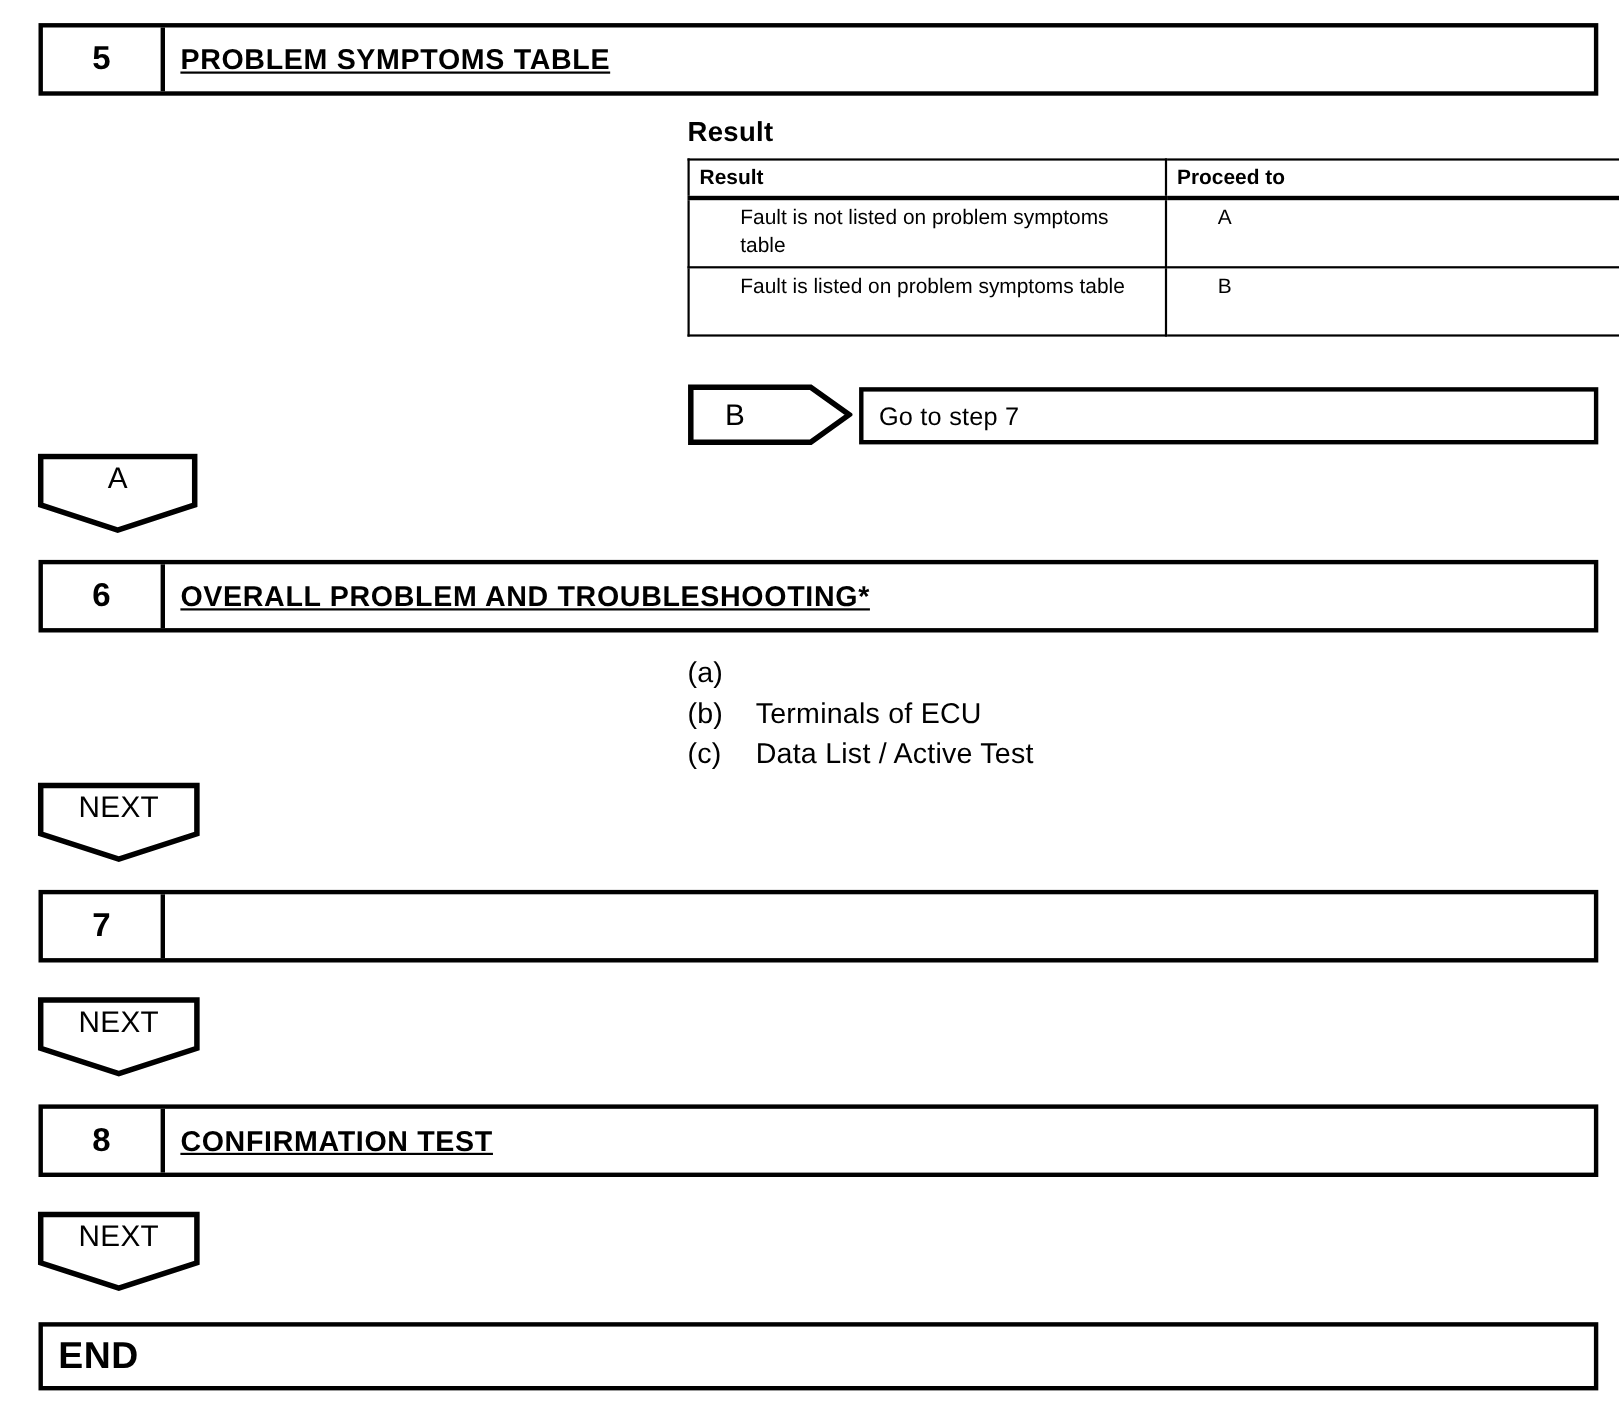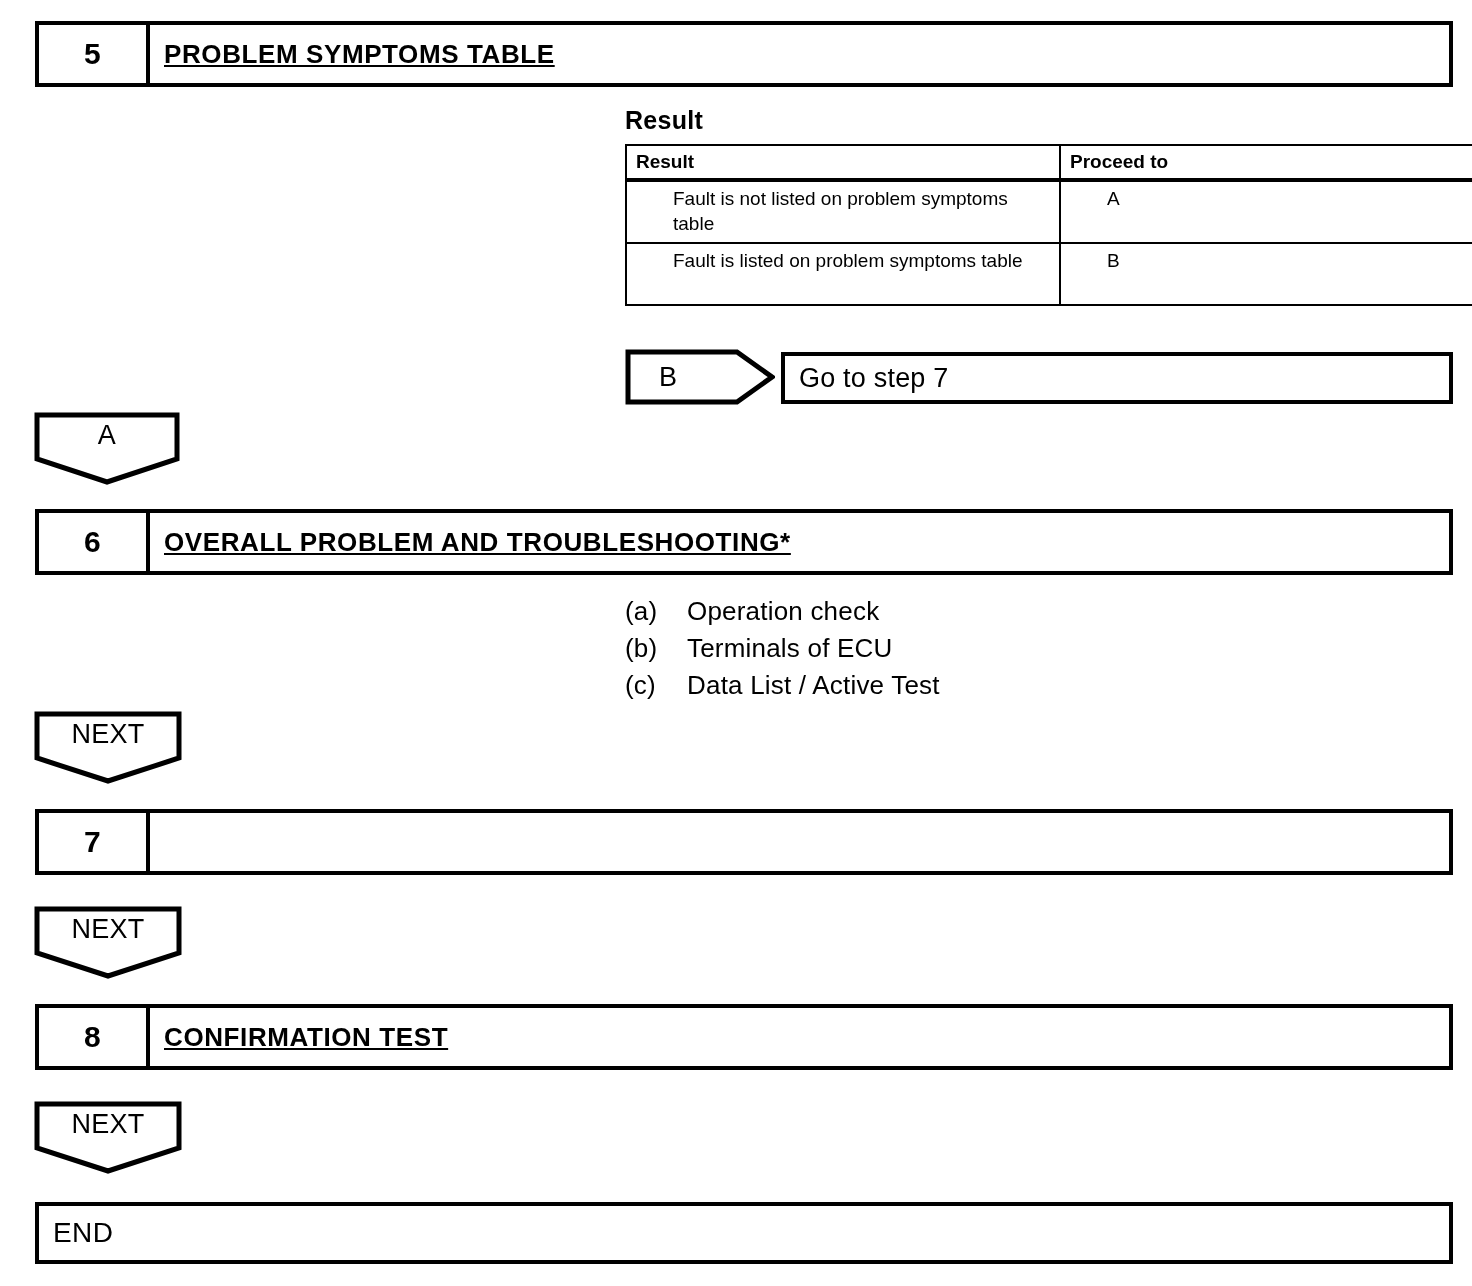--- a/index.html
+++ b/index.html
@@ -51,27 +51,27 @@
     text-decoration: underline;
   }
   .plain-box {
     position: absolute;
     box-sizing: border-box;
     border: 4px solid #000;
     background: #fff;
     display: flex;
     align-items: center;
     padding-left: 14px;
-    font-size: 28px;
-    font-weight: normal;
+    font-size: 34px;
+    font-weight: bold;
     letter-spacing: 0.4px;
   }
   .goto-box {
     font-weight: normal;
-    font-size: 27px;
+    font-size: 23px;
     letter-spacing: 0.2px;
   }
 
   
   .result-label {
     position: absolute;
     font-size: 25px;
     font-weight: bold;
     letter-spacing: 0.3px;
   }
@@ -205,21 +205,20 @@
   </div>
 
   <div class="step-box" style="left:35px; top:509px; width:1418px; height:66px;">
     <div class="step-num">6</div>
     <div class="step-title">OVERALL PROBLEM AND TROUBLESHOOTING*</div>
   </div>
 
   <div class="sub-list" style="left:625px; top:593px;">
     <div class="sub-row">
       <span class="sub-marker">(a)</span>
-      <span class="sub-text">Operation check</span>
     </div>
     <div class="sub-row">
       <span class="sub-marker">(b)</span>
       <span class="sub-text">Terminals of ECU</span>
     </div>
     <div class="sub-row">
       <span class="sub-marker">(c)</span>
       <span class="sub-text">Data List / Active Test</span>
     </div>
   </div>

